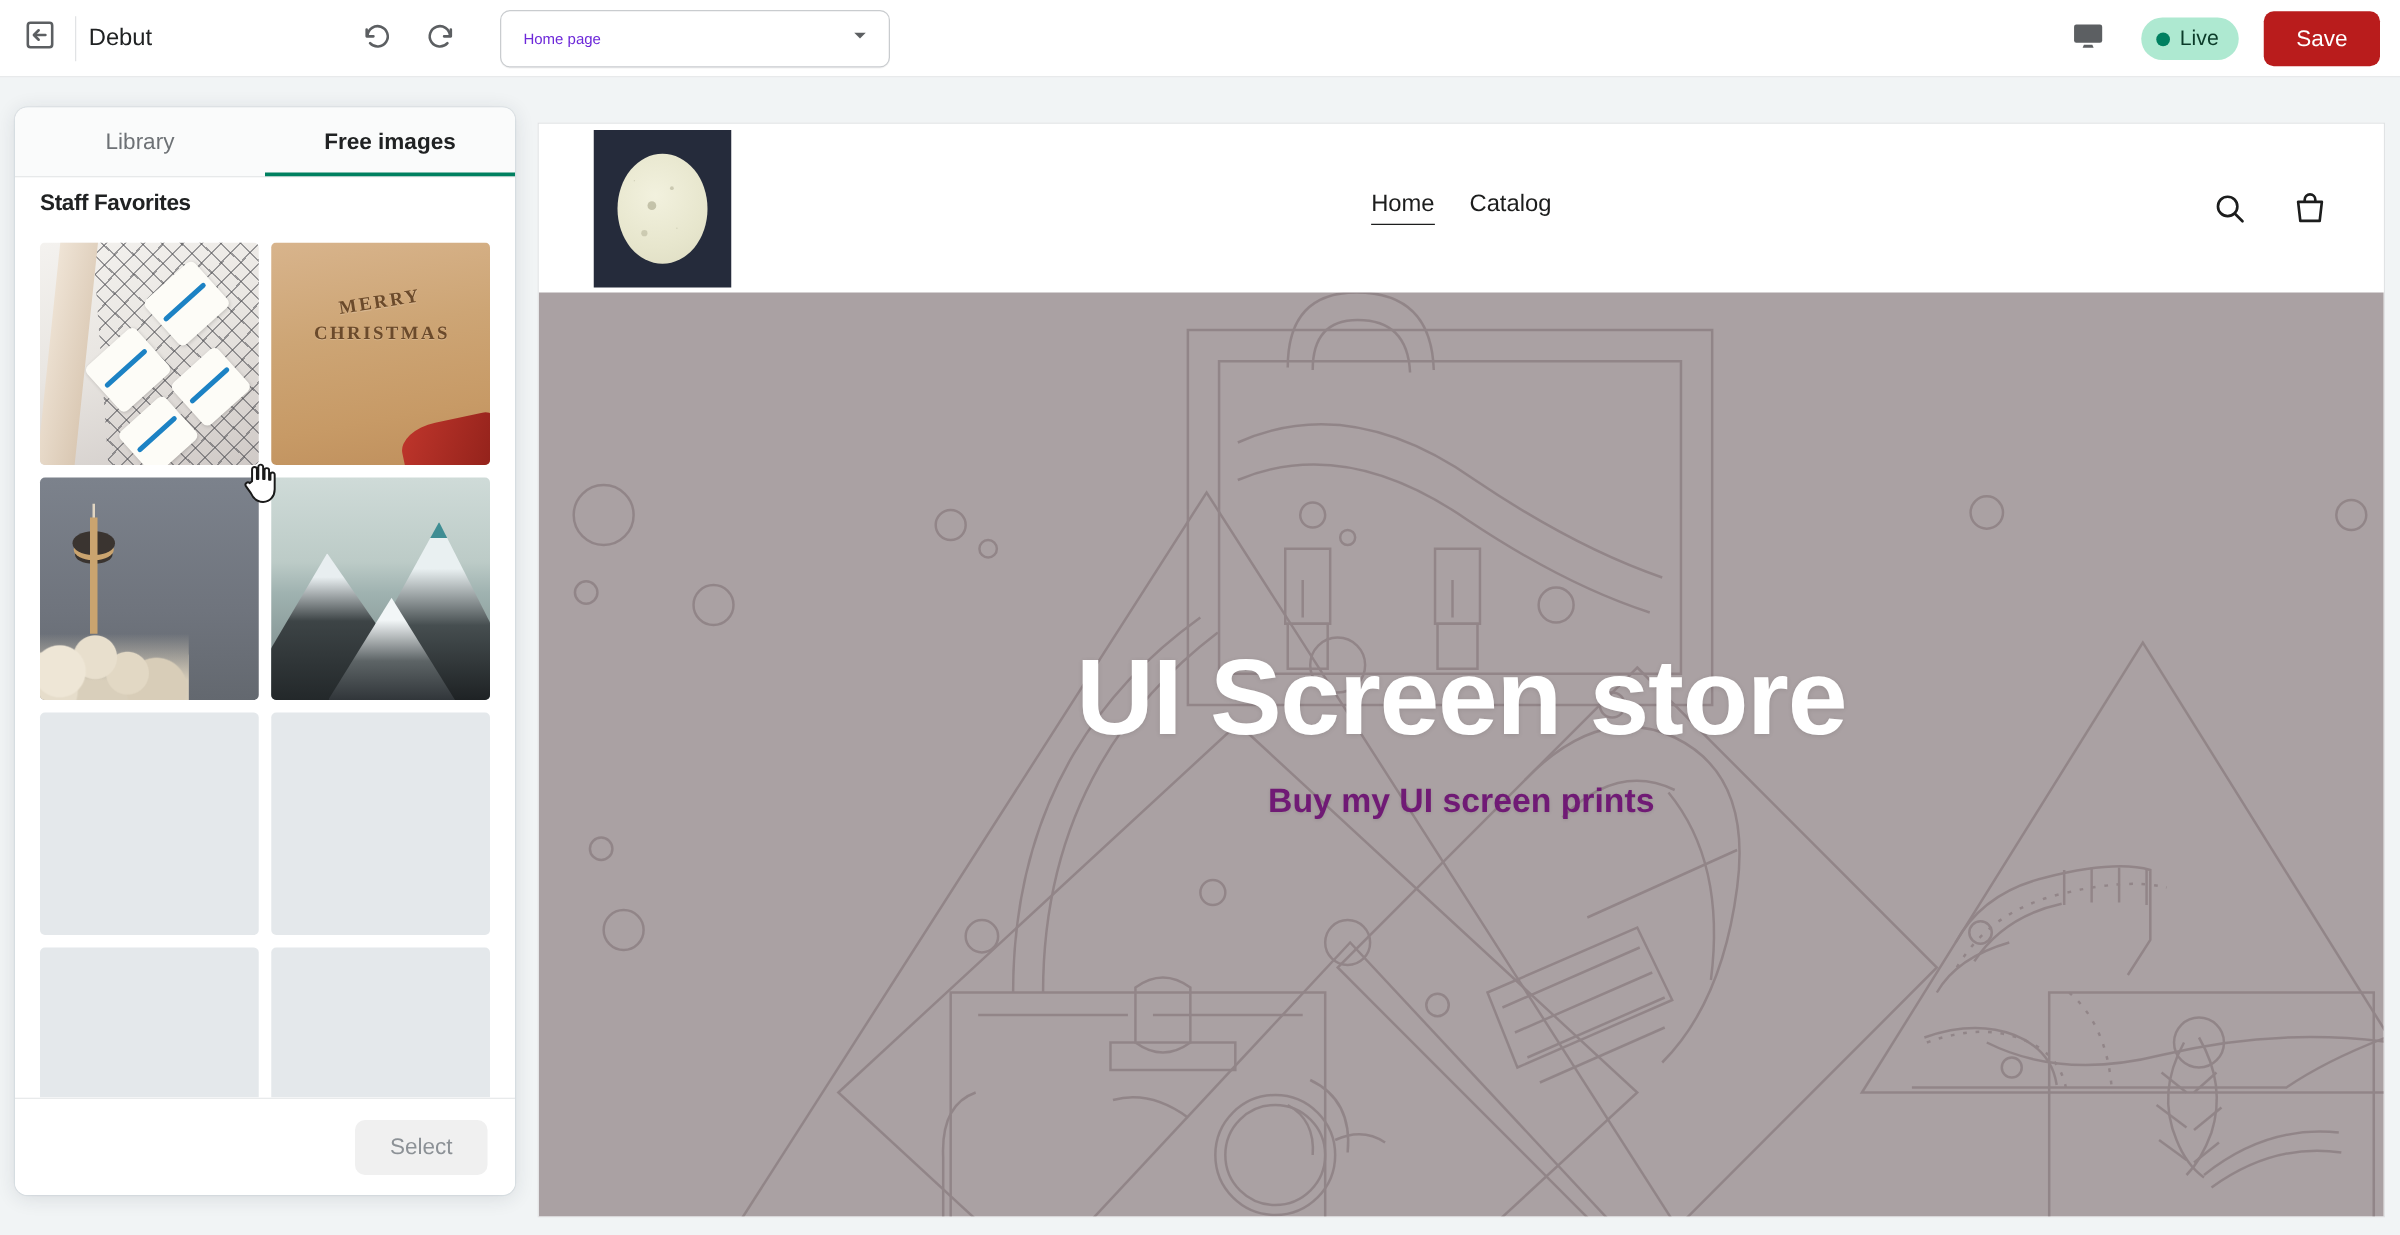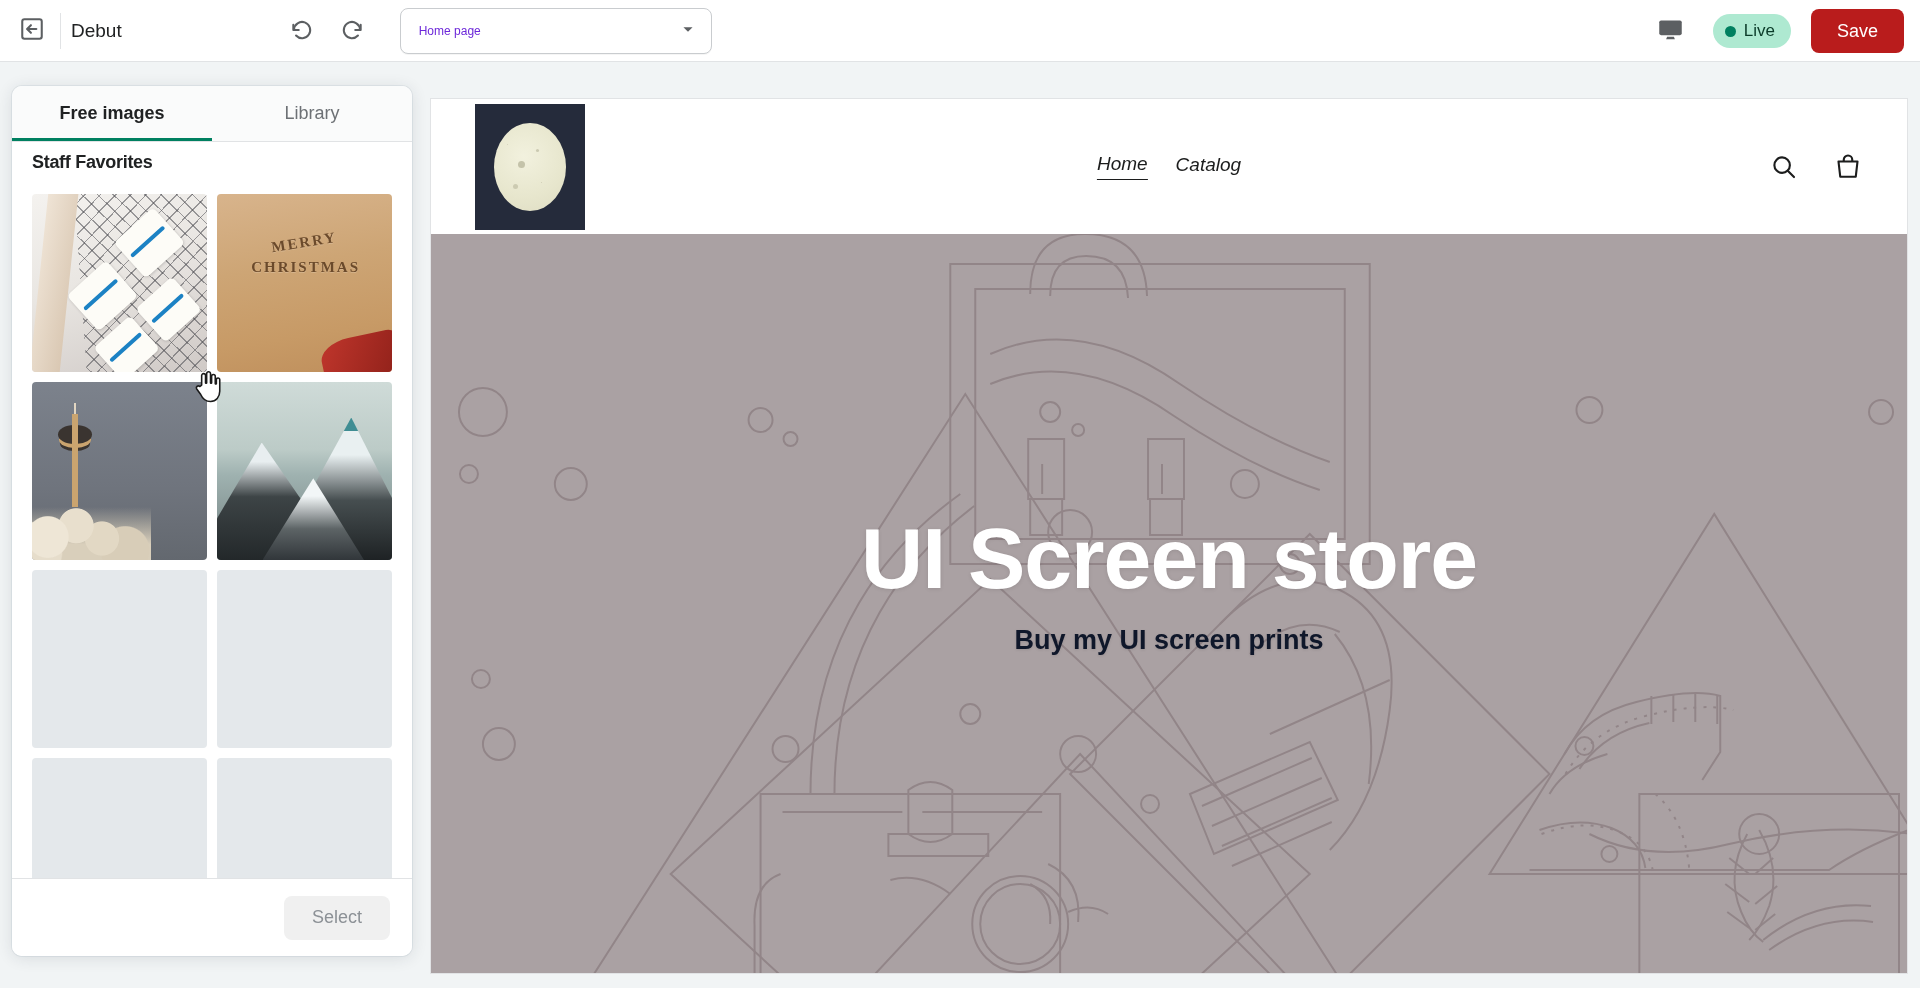--- a/index.html
+++ b/index.html
@@ -309,21 +309,21 @@
     position: absolute; left: 34%; top: 44%;
     width: 7px; height: 7px; border-radius: 50%;
     background: rgba(160,158,130,.55);
     box-shadow: 16px -14px 0 -2px rgba(160,158,130,.45),
                 -6px 22px 0 -1px rgba(160,158,130,.40),
                 20px 18px 0 -3px rgba(160,158,130,.40),
                 -14px -20px 0 -3px rgba(160,158,130,.35);
   }
   .store-nav {
     position: absolute; left: 50%; transform: translateX(-50%);
-    display: flex; align-items: center; gap: 28px; font-style: italic;
+    display: flex; align-items: flex-start; gap: 28px;
   }
   .nav-link {
     font-size: 19px; color: #1c1d1d; cursor: pointer;
     font-family: "Liberation Sans", sans-serif;
     padding-bottom: 4px;
   }
   .nav-link.active { border-bottom: 1px solid #1c1d1d; }
   .store-actions {
     position: absolute; right: 44px;
     display: flex; align-items: center; gap: 34px;
@@ -344,21 +344,21 @@
     text-align: center;
     padding-bottom: 40px;
   }
   .hero-title {
     font-size: 86px; font-weight: bold; color: #ffffff;
     letter-spacing: -1px; line-height: 1.05;
     text-shadow: 0 1px 4px rgba(0,0,0,.10);
   }
   .hero-sub {
     margin-top: 22px;
-    font-size: 27px; font-weight: bold; color: #0f172a;
+    font-size: 27px; font-weight: bold; color: #701a75;
     text-shadow: 0 1px 3px rgba(0,0,0,.10);
   }
 
   
   .cursor {
     position: absolute; left: 192px; top: 308px;
     pointer-events: none; z-index: 50;
   }
 </style>
 </head>
@@ -564,22 +564,22 @@
         <div class="hero-title">UI Screen store</div>
         <div class="hero-sub">Buy my UI screen prints</div>
       </div>
     </div>
   </div>
 
   <div class="picker">
 
 
     <div class="picker-tabs">
+      <div class="tab">Library</div>
       <div class="tab active">Free images</div>
-      <div class="tab">Library</div>
     </div>
 
     <div class="picker-body">
       <div class="section-title">Staff Favorites</div>
 
       <div class="grid-clip">
         <div class="thumb-grid">
 
           <div class="thumb th-cookies">
             <div class="rack"></div>

